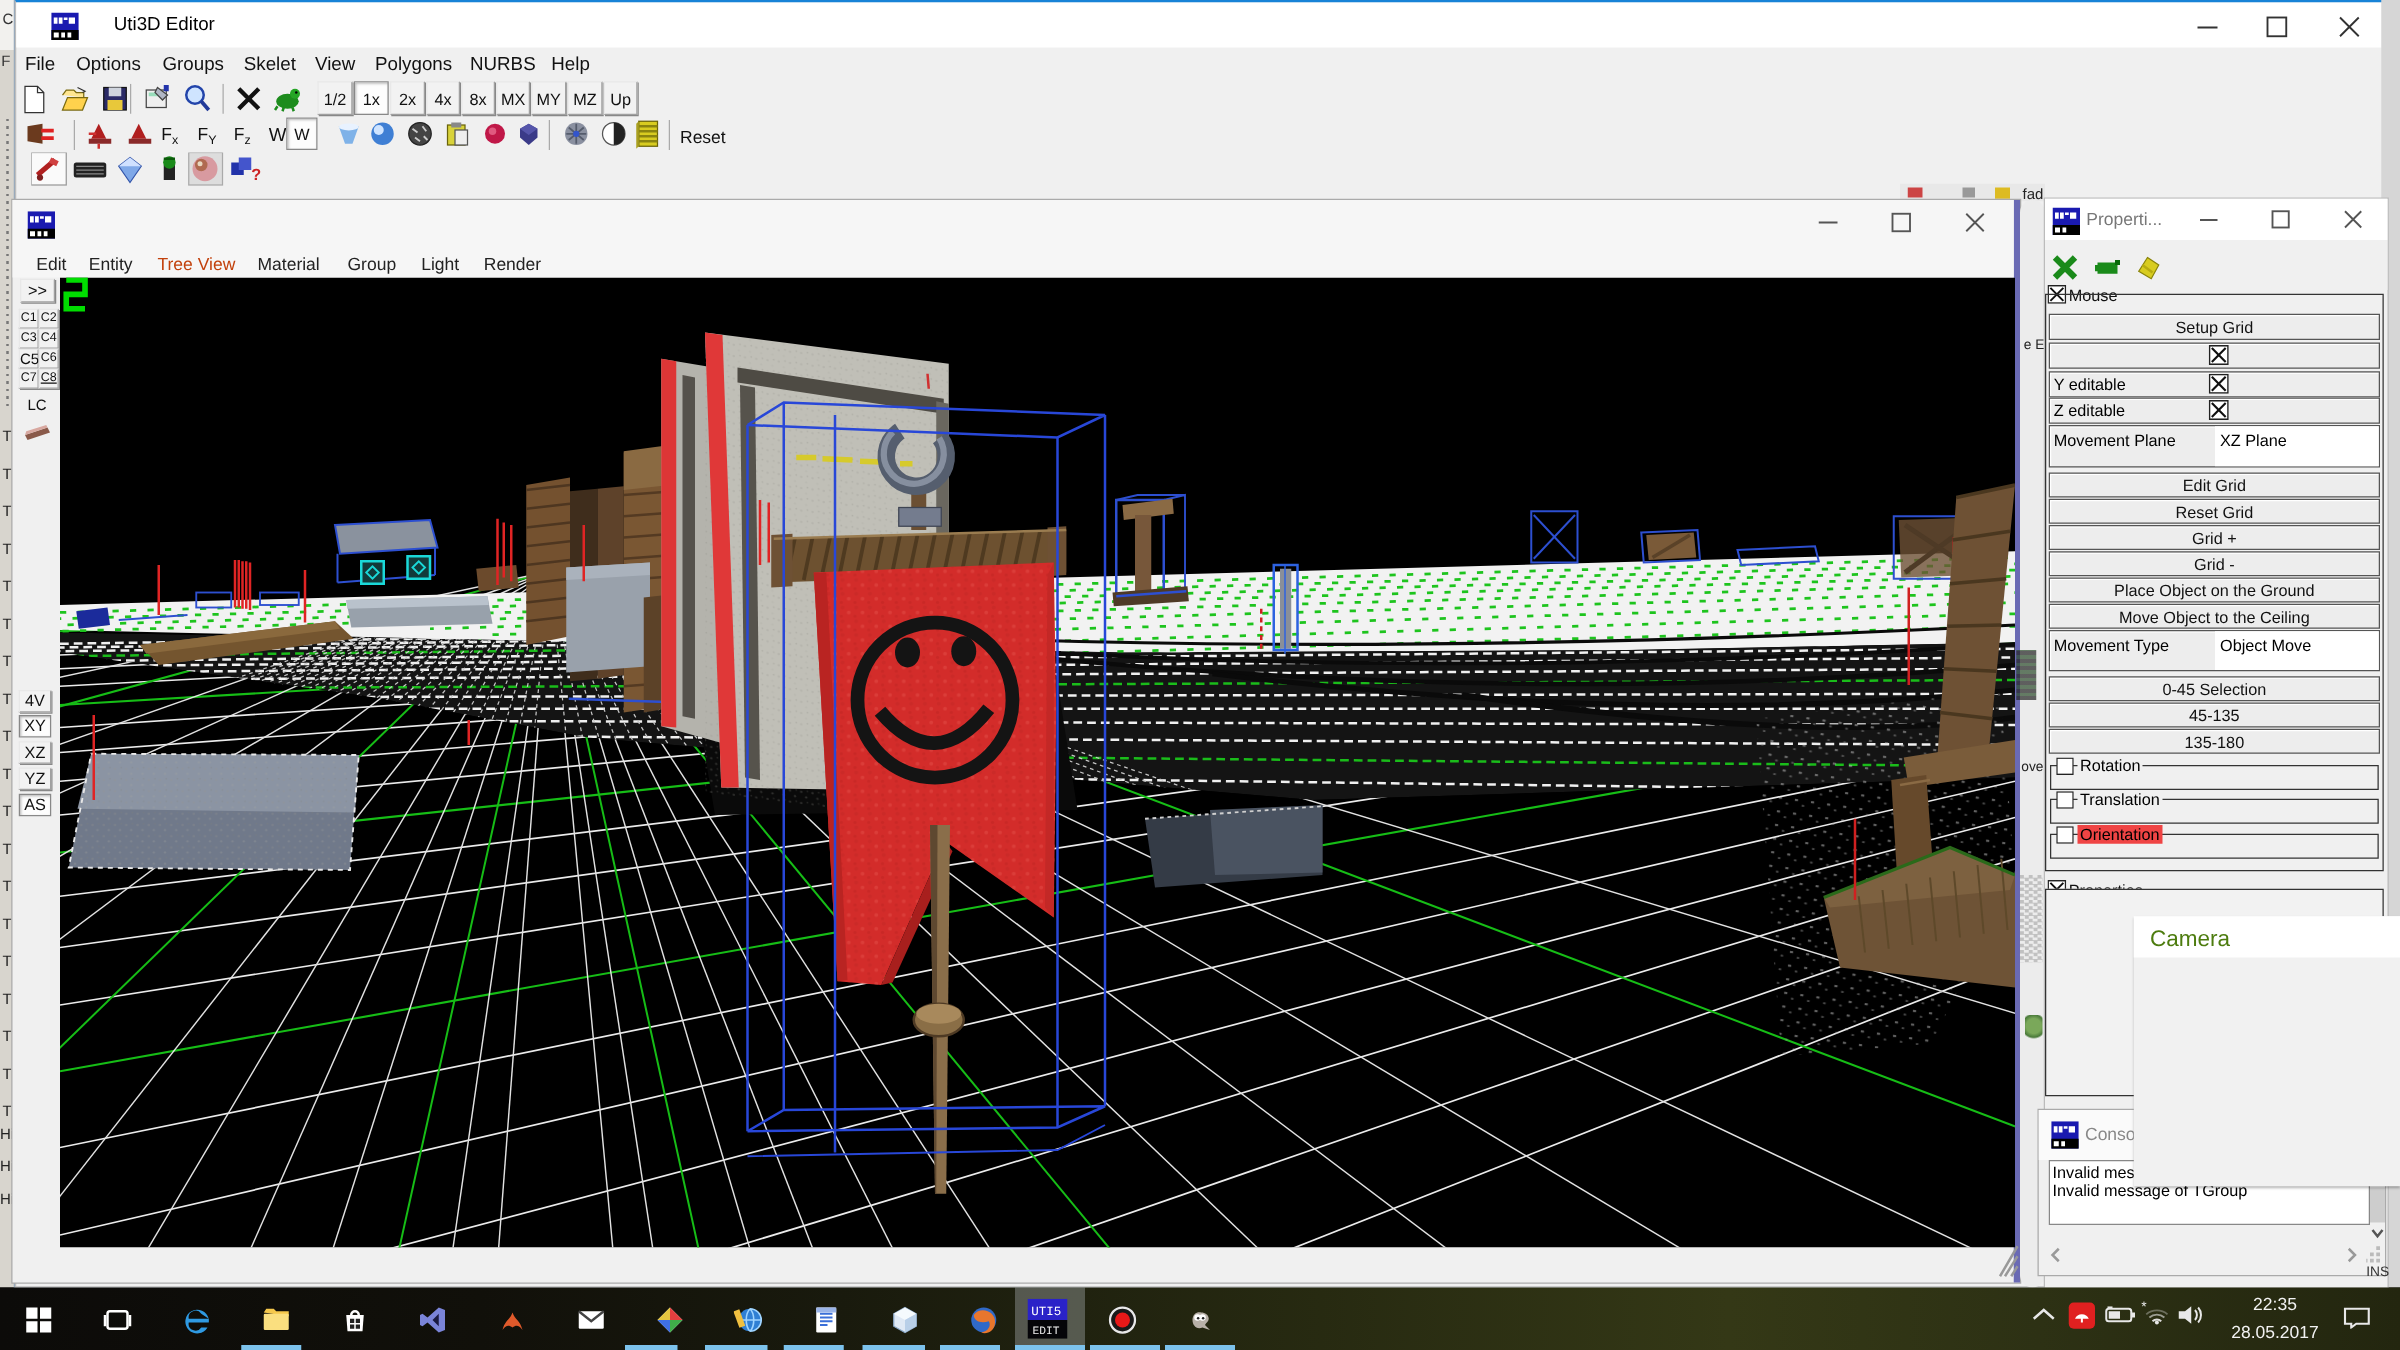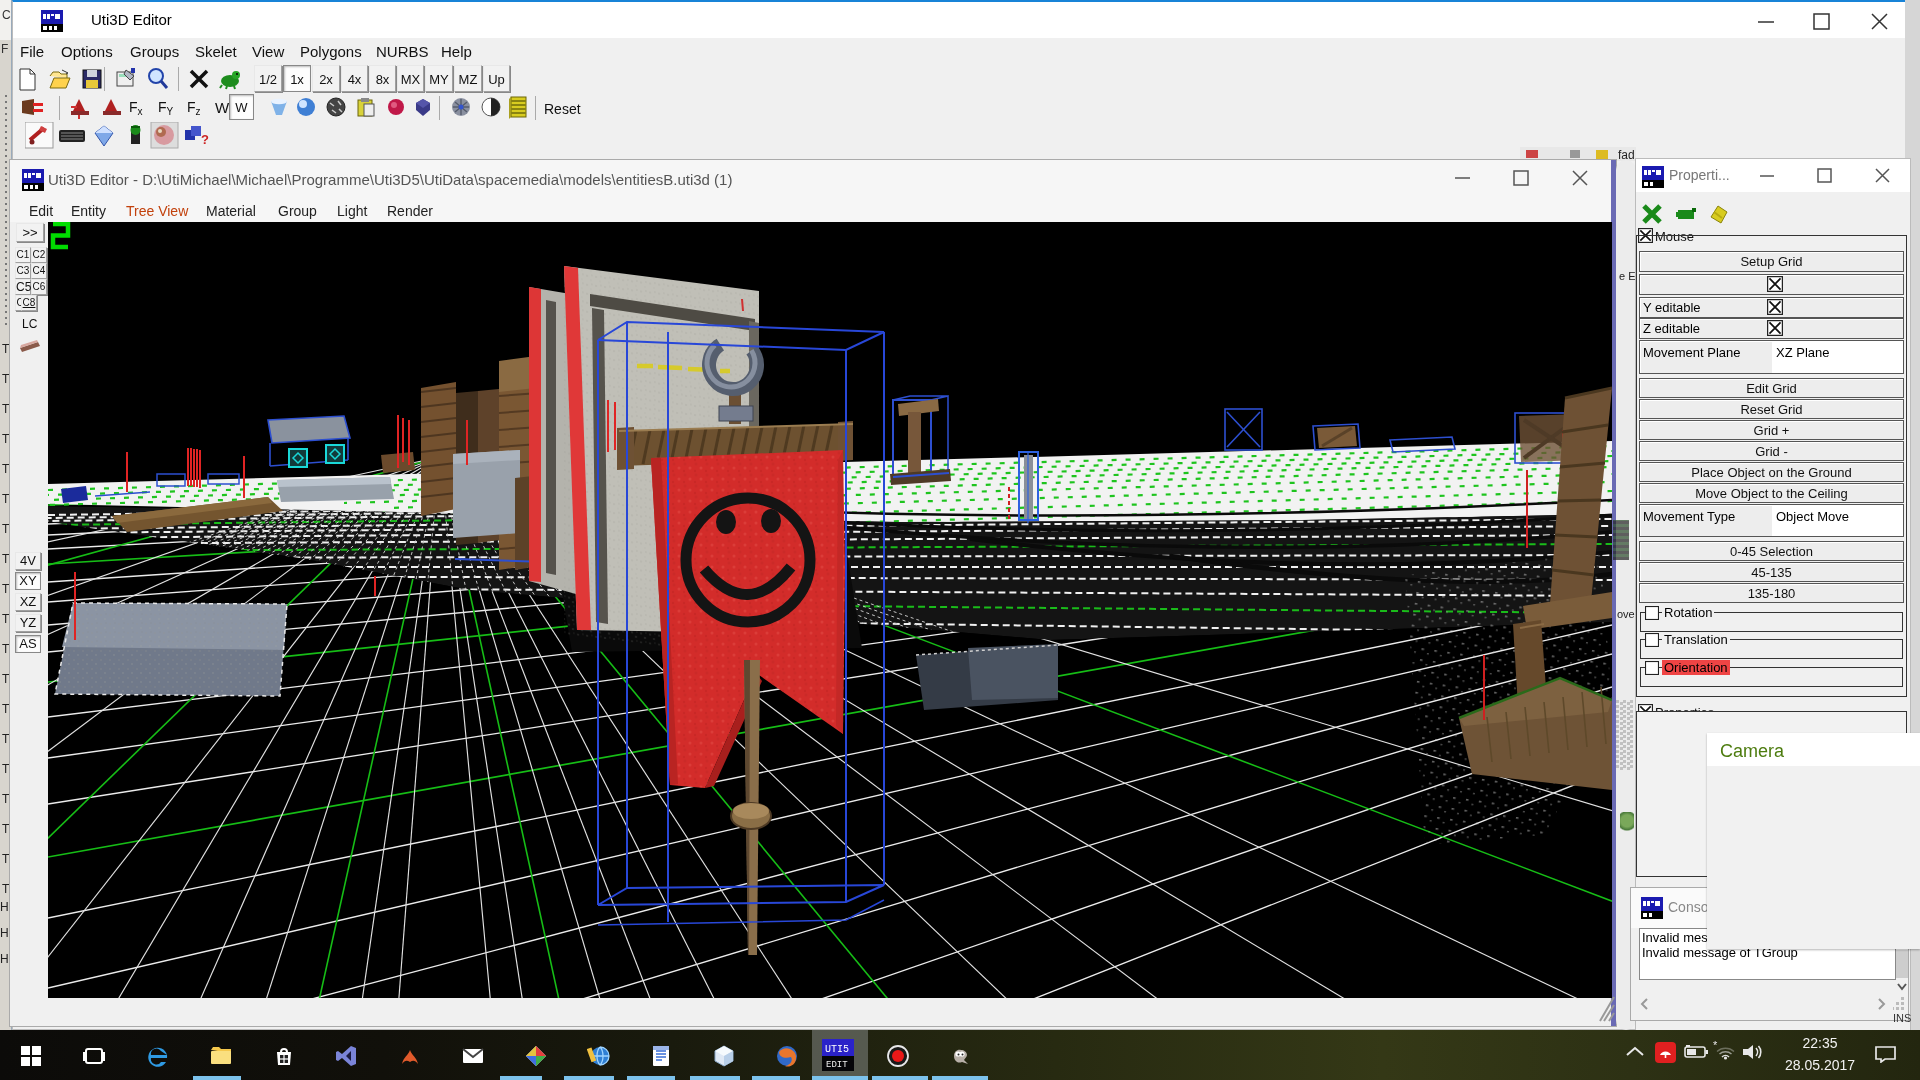--- a/index.html
+++ b/index.html
@@ -229,21 +229,20 @@
       <g fill="#fff">
         <rect x="2" y="4" width="3" height="5"></rect>
         <rect x="6" y="4" width="3" height="5"></rect>
         <rect x="10" y="4" width="3" height="2"></rect>
         <rect x="14" y="4" width="5" height="5"></rect>
         <rect x="2" y="16" width="4" height="4"></rect>
         <rect x="8" y="16" width="3" height="4"></rect>
         <rect x="13" y="16" width="3" height="4"></rect>
       </g>
     </svg>
-  <div style="position:absolute;left:38px;top:11px;font-size:15px;color:#555;">Uti3D Editor - D:\UtiMichael\Michael\Programme\Uti3D5\UtiData\spacemedia\models\entitiesB.uti3d (1)</div>
   <svg style="position:absolute;left:1435px;top:8px" width="160" height="20">
     <line x1="10" y1="10" x2="25" y2="10" stroke="#555" stroke-width="1.5"></line>
     <rect x="69" y="3" width="14" height="14" fill="none" stroke="#555" stroke-width="1.5"></rect>
     <path d="M 128 3 L 142 17 M 142 3 L 128 17" stroke="#555" stroke-width="1.5"></path>
   </svg>
   <div style="position:absolute;left:0;top:40px;width:100%;height:22px;background:#f6f6f6;">
       <div style="position:absolute;left:19px;top:3px;font-size:14px;color:#222">Edit</div>
       <div style="position:absolute;left:61px;top:3px;font-size:14px;color:#222">Entity</div>
       <div style="position:absolute;left:116px;top:3px;font-size:14px;color:#c2410c">Tree View</div>
       <div style="position:absolute;left:196px;top:3px;font-size:14px;color:#222">Material</div>
@@ -252,21 +251,21 @@
       <div style="position:absolute;left:377px;top:3px;font-size:14px;color:#222">Render</div>
     </div>
   <div class="tbr" style="left:6px;top:63px;width:28px;height:19px;line-height:17px;">&gt;&gt;</div>
 <div class="tbr" style="left:5px;top:87px;width:16px;height:16px;line-height:14px;font-size:10px;">C1</div>
 <div class="tbr" style="left:21px;top:87px;width:16px;height:16px;line-height:14px;font-size:10px;">C2</div>
 <div class="tbr" style="left:5px;top:103px;width:16px;height:16px;line-height:14px;font-size:10px;">C3</div>
 <div class="tbr" style="left:21px;top:103px;width:16px;height:16px;line-height:14px;font-size:10px;">C4</div>
 <div class="tbr" style="left:5px;top:119px;width:16px;height:16px;line-height:14px;font-size:12px;">C5</div>
 <div class="tbr" style="left:21px;top:119px;width:16px;height:16px;line-height:14px;font-size:10px;">C6</div>
 <div class="tbr" style="left:5px;top:135px;width:16px;height:16px;line-height:14px;font-size:10px;">C7</div>
-<div class="tbr" style="left:11px;top:135px;width:16px;height:16px;line-height:14px;font-size:10px;text-decoration:underline;">C8</div>
+<div class="tbr" style="left:21px;top:135px;width:16px;height:16px;line-height:14px;font-size:10px;text-decoration:underline;">C8</div>
 <div style="position:absolute;left:12px;top:157px;font-size:12px;color:#111">LC</div>
 <svg style="position:absolute;left:8px;top:176px" width="24" height="20">
       <polygon points="2,12 20,6 22,10 4,16" fill="#8a5a4a"></polygon>
       <polygon points="2,12 20,6 19,4 3,9" fill="#d8a8a0"></polygon>
     </svg>
 <div class="tbr" style="left:5px;top:392px;width:26px;height:18px;line-height:16px;">4V</div>
 <div class="tbp" style="left:5px;top:412px;width:26px;height:18px;line-height:16px;">XY</div>
 <div class="tbr" style="left:5px;top:433px;width:26px;height:18px;line-height:16px;">XZ</div>
 <div class="tbr" style="left:5px;top:454px;width:26px;height:18px;line-height:16px;">YZ</div>
 <div class="tbp" style="left:5px;top:475px;width:26px;height:18px;line-height:16px;">AS</div>

